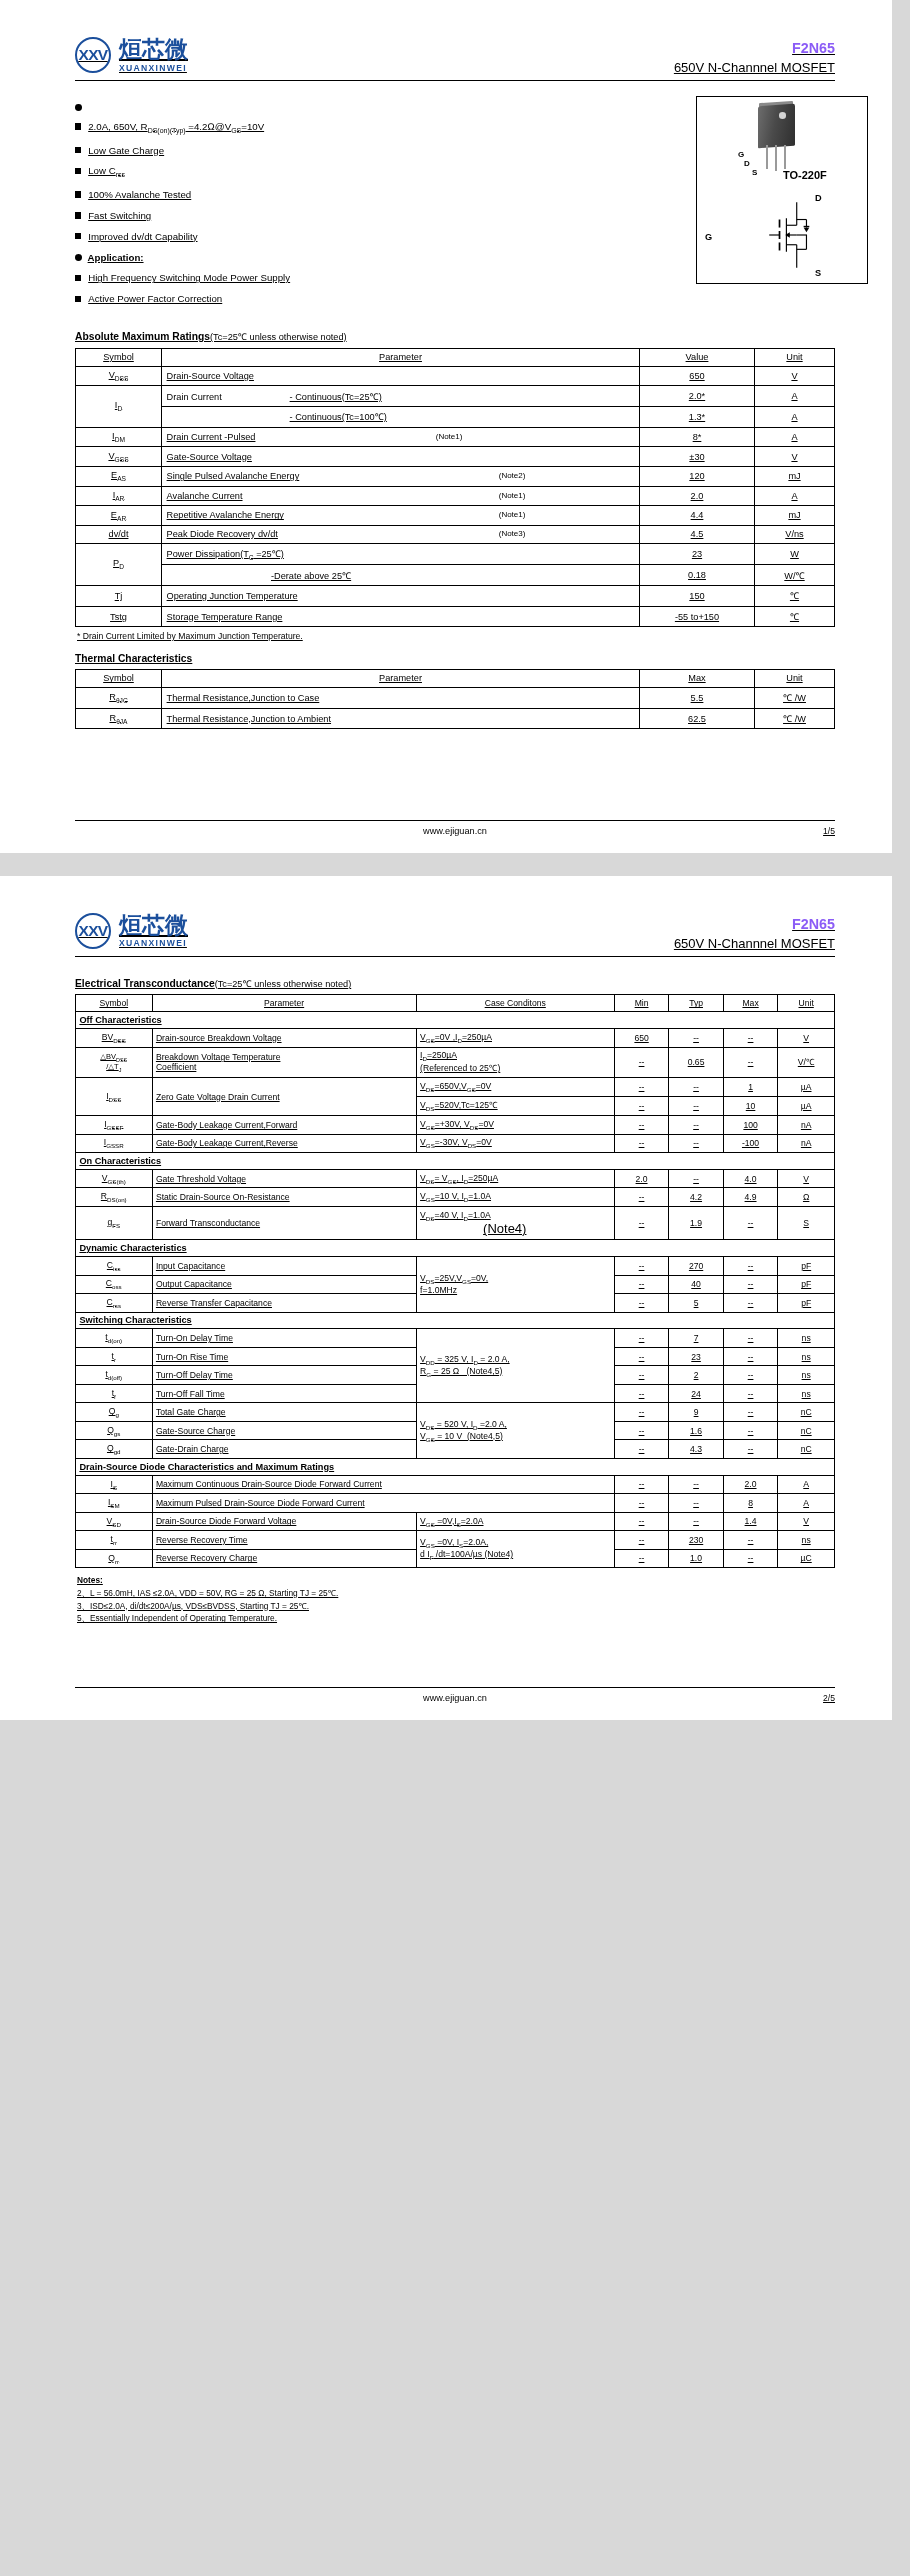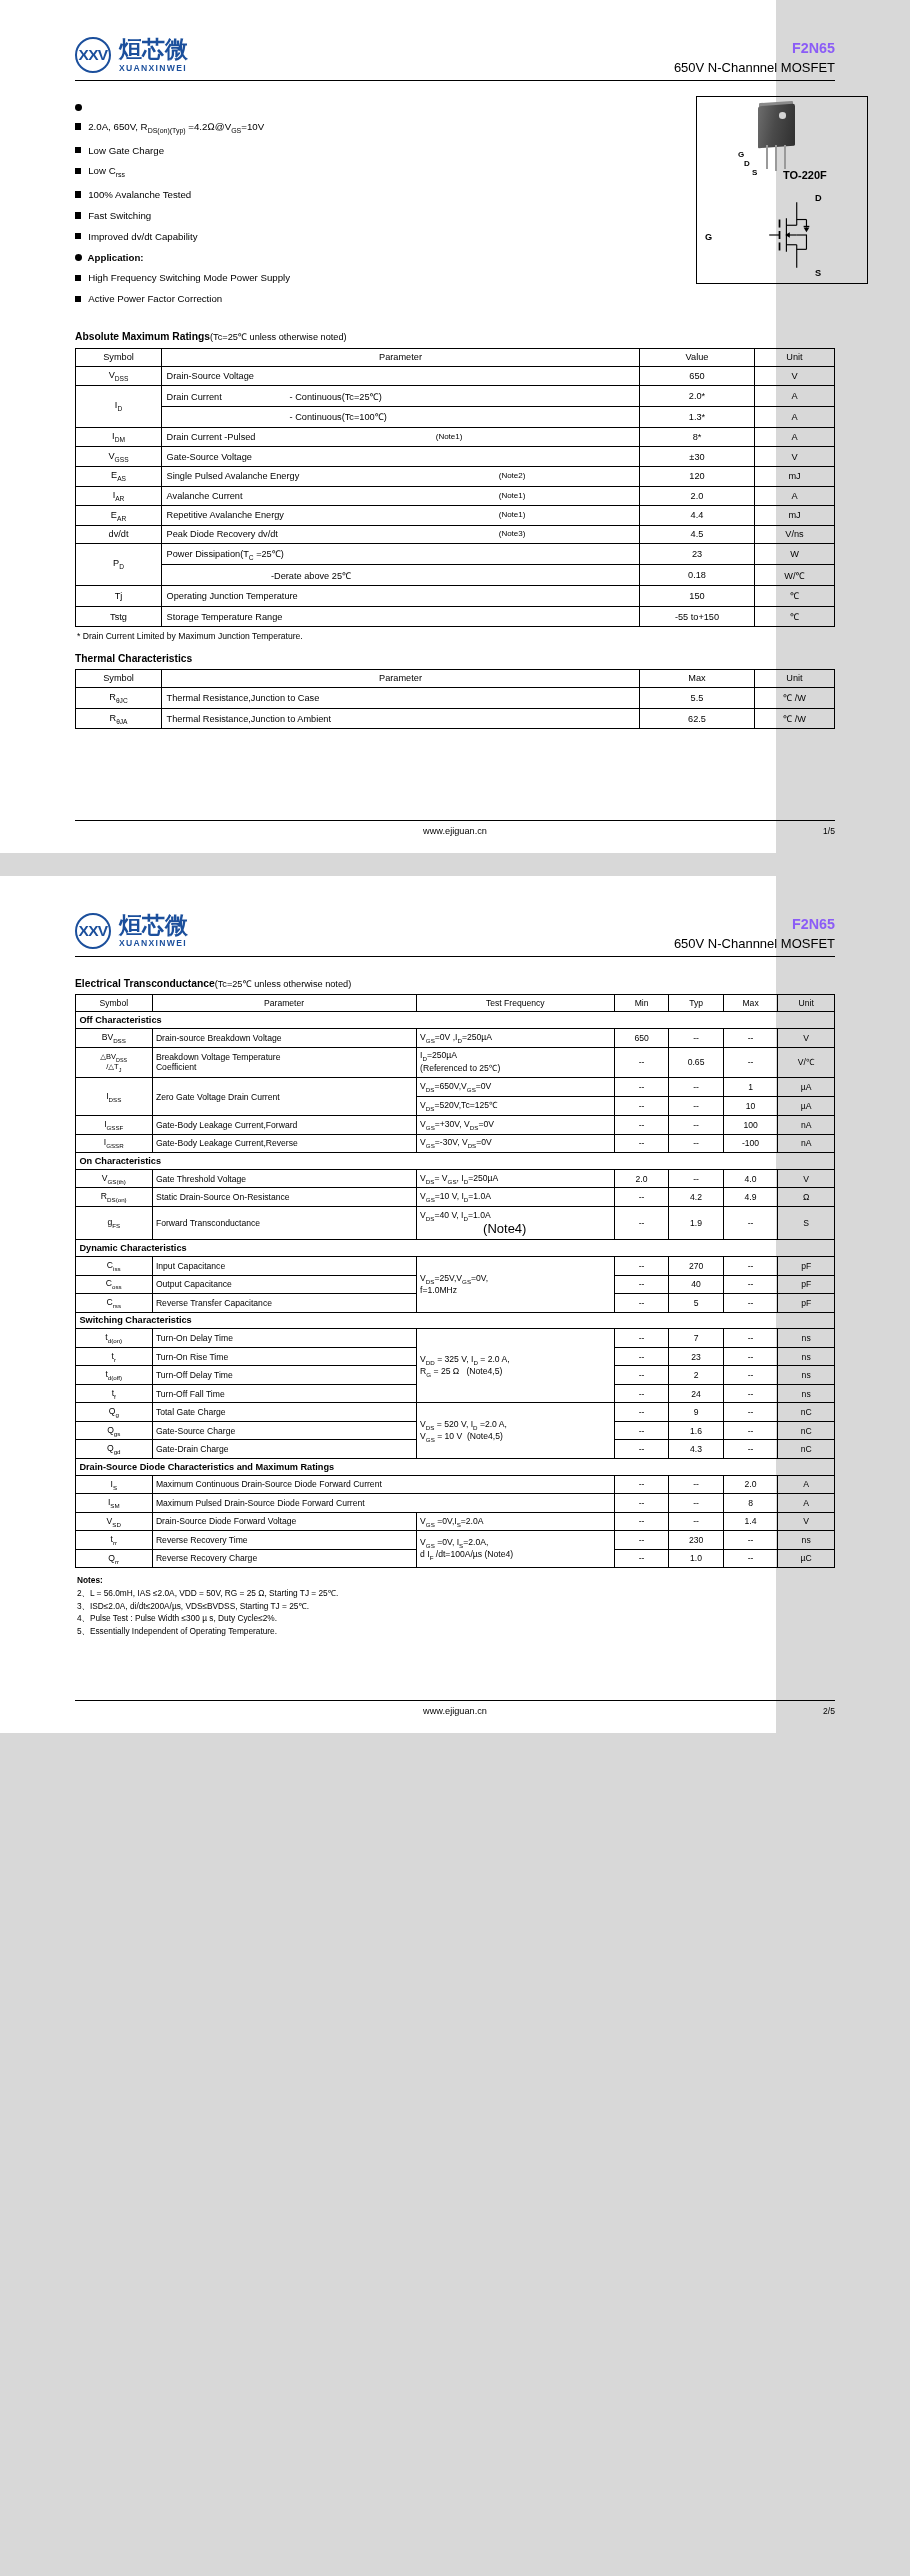--- a/index.html
+++ b/index.html
@@ -4,24 +4,25 @@
 <style>
   * { box-sizing: border-box; }
   html, body { margin:0; padding:0; }
   body {
     width: 910px;
     background: #d8d8d8;
     font-family: "Liberation Sans", sans-serif;
     -webkit-font-smoothing: antialiased;
   }
   .page {
-    width: 776px;
+    width: 892px;
     background: #ffffff;
     padding: 30px 41px 17px 41px;
     position: relative;
+    text-decoration: underline;
   }
   .page + .page { margin-top: 23px; }
   .page-inner { width: 828px; }
 
   
   .hdr { display:flex; align-items:flex-start; justify-content:space-between; padding: 6.9px 34px 0 34px;}
   .logo-wrap { display:flex; align-items:center; gap:8px; }
   .logo-mark {
     width: 36px; height: 36px; border-radius: 50%;
     border: 2.3px solid #1b4f9c; color:#1b4f9c;
@@ -397,21 +398,21 @@
           <col style="width:189px">
         <col style="width:52px">
           <col style="width:52px">
           <col style="width:52px">
           <col style="width:54px">
       </colgroup>
       <thead>
         <tr>
           <th>Symbol</th>
           <th>Parameter</th>
-          <th>Test Frequency</th>
+          <th>Case Conditons</th>
           <th>Min</th>
           <th>Typ</th>
           <th>Max</th>
           <th>Unit</th>
         </tr>
       </thead>
       <tbody>
 
         <tr>
             <td class="grp" colspan="7">Off Characteristics</td>
@@ -636,21 +637,20 @@
           <td class="c">--</td>
           <td class="c">µC</td>
         </tr>
       </tbody>
     </table>
 
     <div class="notes">
       <div class="nt-title">Notes:</div>
       <div>2、L = 56.0mH, IAS ≤2.0A, VDD = 50V, RG = 25 Ω, Starting TJ = 25℃.</div>
       <div>3、ISD≤2.0A, di/dt≤200A/µs, VDS≤BVDSS, Starting TJ = 25℃.</div>
-      <div>4、Pulse Test : Pulse Width ≤300 µ s, Duty Cycle≤2%.</div>
       <div>5、Essentially Independent of Operating Temperature.</div>
     </div>
 
     <div style="height:40px"></div>
 
     <div class="footer">
       <hr>
       <div class="footer-inner">
         <div class="foot-center">www.ejiguan.cn</div>
         <div class="footer-row">

